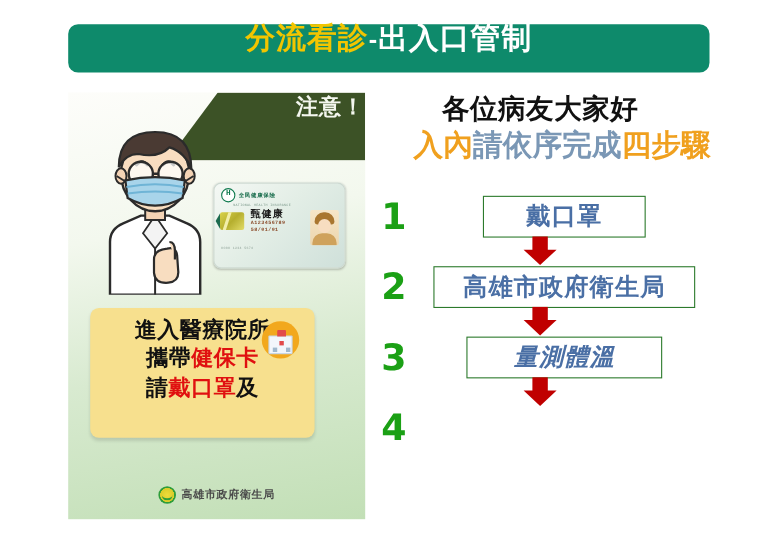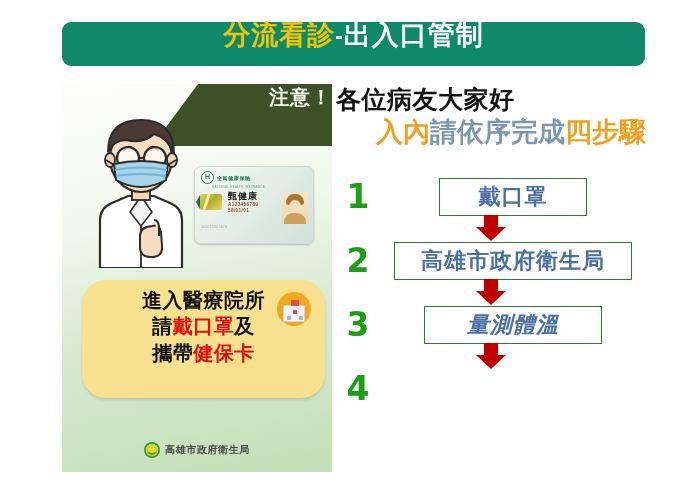--- a/index.html
+++ b/index.html
@@ -43,20 +43,21 @@
   .plus-sign{
     position:absolute;left:150px;top:110px;font-size:24px;font-weight:bold;color:#1c1c1c;
   }
   
   .health-card{
     position:absolute;left:132px;top:82px;width:118px;height:76px;
     background:linear-gradient(135deg,#f4f8f4 0%,#e3eee6 45%,#cfe0da 100%);
     border-radius:7px;border:1px solid #cdd9d2;
     box-shadow:0 1px 2px rgba(0,0,0,.22);
     overflow:hidden;
+    font-family:Liberation Mono, monospace;
   }
   .hc-top{display:flex;align-items:center;gap:3px;padding:4px 0 0 6px;}
   .hc-logo{
     width:11px;height:11px;border-radius:50%;border:1.4px solid #0f7a4e;
     color:#0f7a4e;font-size:7px;font-weight:bold;line-height:9px;text-align:center;
     background:#fff;
   }
   .hc-title{font-size:5px;color:#166b4a;font-weight:bold;letter-spacing:.6px;}
   .hc-sub{font-size:3px;color:#7d9a8c;letter-spacing:.3px;margin-left:17px;margin-top:1px;}
   .hc-body{display:flex;padding:2px 5px 0 5px;gap:4px;}
@@ -76,22 +77,22 @@
     background:linear-gradient(180deg,#f6e6c8 0%,#ecd6ae 100%);
     position:relative;overflow:hidden;margin-top:1px;
   }
   .hc-hair{position:absolute;left:4px;top:2px;width:18px;height:11px;background:#a9762f;border-radius:9px 9px 3px 3px;}
   .hc-face{position:absolute;left:7px;top:8px;width:12px;height:13px;background:#f7ddc0;border-radius:50%;}
   .hc-body2{position:absolute;left:2px;bottom:0;width:22px;height:11px;background:#cfa25c;border-radius:9px 9px 0 0;}
   .hc-foot{font-size:3px;color:#94a79d;padding-left:6px;margin-top:1px;letter-spacing:.3px;}
 
   
   .yellow-box{
-    position:absolute;left:20px;top:196px;width:243px;height:118px;
-    background:#f7e08e;border-radius:24px;
+    position:absolute;left:20px;top:196px;width:204px;height:118px;
+    background:#f7e08e;border-radius:8px;
     box-shadow:0 2px 3px rgba(0,0,0,.12);
     padding-top:7px;box-sizing:border-box;
   }
   .yb-line{text-align:center;font-size:20px;font-weight:bold;color:#111;line-height:1.32;letter-spacing:.5px;white-space:nowrap;}
   .yb-line .red{color:#e01010;}
   .hospital-icon{
     position:absolute;right:14px;top:12px;width:34px;height:34px;border-radius:50%;
     background:#f2a81d;display:flex;align-items:flex-end;justify-content:center;
   }
   .hi-bld{width:22px;height:17px;background:#f2f6fb;border-radius:1px;position:relative;margin-bottom:4px;
@@ -110,21 +111,21 @@
     background:radial-gradient(circle at 50% 50%,#eddc3a 0%,#d9cc2a 55%,#2f9d3a 58%,#2f9d3a 100%);
     position:relative;
   }
   .footer-logo:after{content:"";position:absolute;left:3px;top:5px;width:10px;height:6px;
     border-bottom:2px solid #2f9d3a;border-radius:0 0 8px 8px;}
   .footer-text{font-size:10px;color:#4a4a4a;letter-spacing:.6px;font-weight:bold;}
 
   
   .right-panel{position:absolute;left:336px;top:84px;width:310px;height:388px;}
   .rp-line1{
-    text-align:left;font-size:25px;font-weight:bold;color:#111;
+    text-align:center;font-size:25px;font-weight:bold;color:#111;
     letter-spacing:.5px;margin-top:2px;line-height:1.1;white-space:nowrap;
   }
   .rp-line2{
     text-align:right;font-size:27px;font-weight:bold;
     letter-spacing:0px;margin-top:4px;line-height:1.1;white-space:nowrap;
   }
   .rp-line2 .orange{color:#f0a01e;}
   .rp-line2 .steel{color:#7a97b5;}
 
   .steps{position:absolute;left:0;top:92px;width:310px;}
@@ -227,24 +228,24 @@
         </div>
       </div>
       <div class="hc-foot">0000 1234 5678</div>
     </div>
 
     <div class="yellow-box">
       <div class="yb-line">
         <span>進入醫療院所</span>
       </div>
       <div class="yb-line">
+        <span>攜帶</span><span class="red">健保卡</span>
+      </div>
+      <div class="yb-line">
         <span>請</span><span class="red">戴口罩</span><span>及</span>
-      </div>
-      <div class="yb-line">
-        <span>攜帶</span><span class="red">健保卡</span>
       </div>
       <div class="hospital-icon">
         <div class="hi-bld"></div>
       </div>
     </div>
 
     <div class="footer">
       <div class="footer-logo"></div>
       <div class="footer-text">高雄市政府衛生局</div>
     </div>

